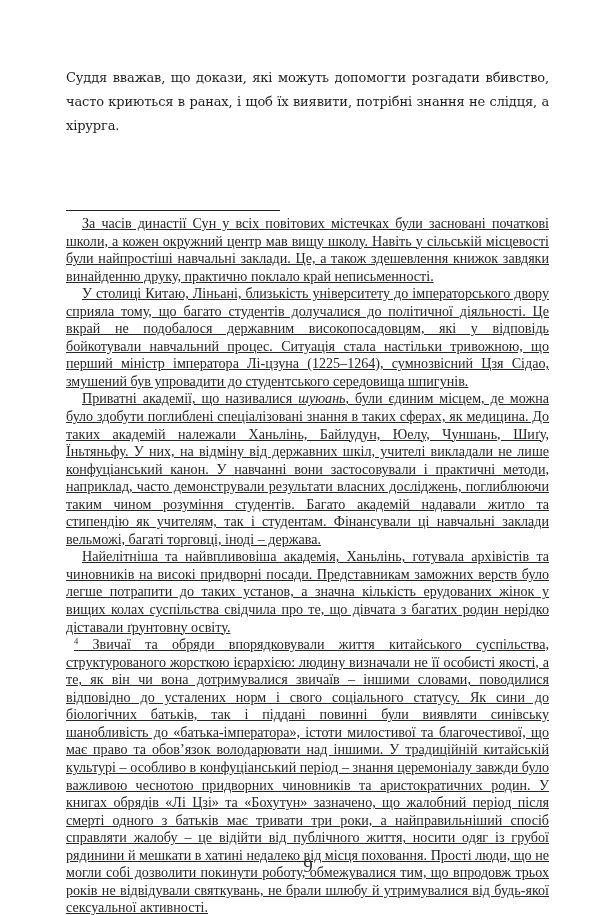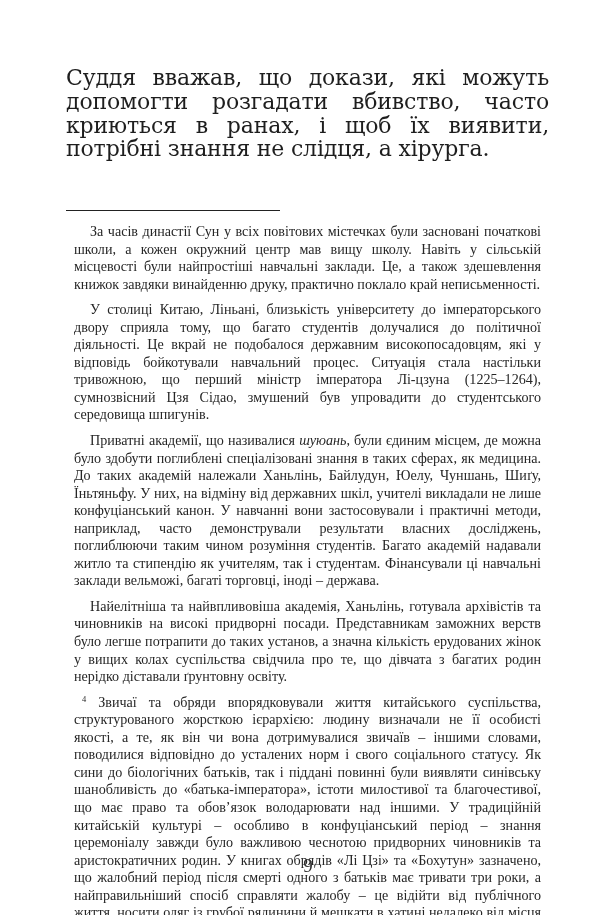--- a/index.html
+++ b/index.html
@@ -1,35 +1,35 @@
 <!DOCTYPE html>
 <html><head>
 <meta charset="utf-8">
 <style>
   html, body { margin:0; padding:0; background:#ffffff; }
   body { width:616px; height:915px; position:relative; overflow:hidden; }
   .page { position:absolute; left:0; top:0; width:616px; height:915px; background:#fff; }
   .main {
     position:absolute; left:66px; top:66px; width:483px;
-    font-family:"DejaVu Serif", serif; font-size:22px; line-height:23.8px;
+    font-family:"DejaVu Serif", serif; font-size:13px; line-height:23.8px;
     color:#1e1e1e; text-align:justify; letter-spacing:-0.15px;
   }
   .main p { margin:0; }
   .main p.indent { text-indent:33px; }
   sup { font-size:0.6em; vertical-align:0.55em; line-height:0; }
   .rule {
     position:absolute; left:66px; top:210px; width:214px; height:0;
     border-top:1px solid #222;
   }
   .notes {
     position:absolute; left:66px; top:215px; width:483px;
     font-family:"Liberation Serif", serif; font-size:14.1px; line-height:17.55px;
     color:#262626; text-align:justify;
   }
-  .notes p { margin:8px; text-indent:16px; }
+  .notes p { margin:0; text-indent:16px;text-decoration:underline; }
   .notes p.fn { text-indent:8px; }
   .notes em { font-style:italic; }
   .pagenum {
     position:absolute; left:0; width:616px; top:855px; text-align:center;
     font-family:"Liberation Serif", serif; font-size:19px; color:#333;
   }
 </style>
 </head>
 <body>
 

